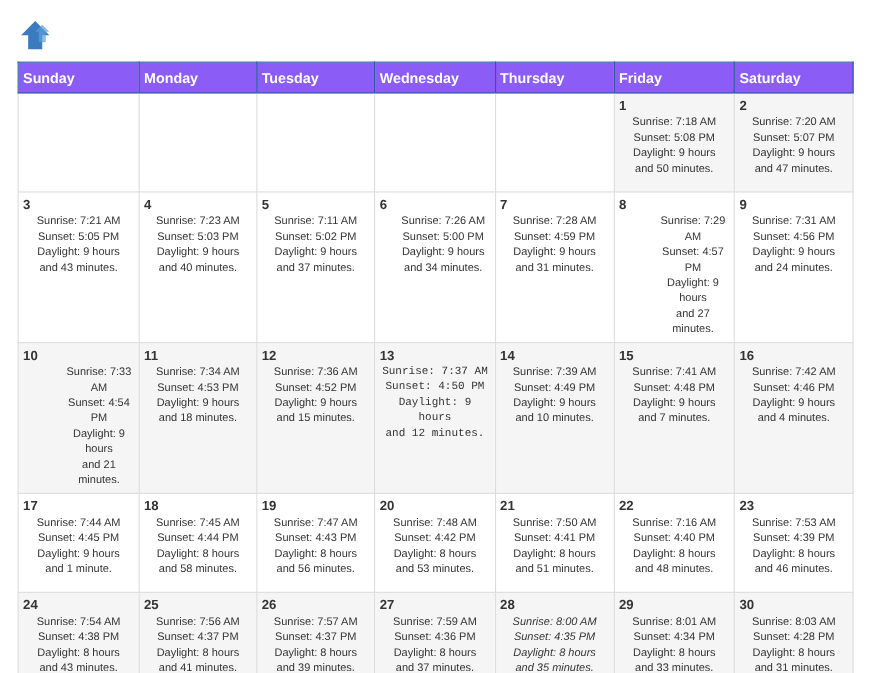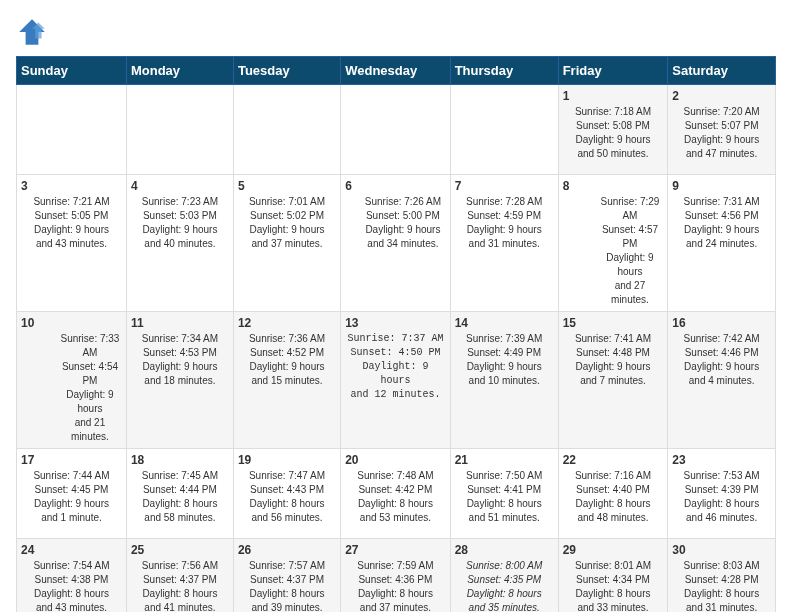--- a/index.html
+++ b/index.html
@@ -50,21 +50,21 @@
     }
     .location {
       font-size: 16px;
       color: #333;
     }
     table {
       width: 100%;
       border-collapse: collapse;
     }
     thead tr {
-      background-color: #0c4a6e;
+      background-color: #8b5cf6;
       color: #fff;
     }
     thead th {
       padding: 6px 4px;
       font-size: 13px;
       font-weight: bold;
       text-align: left;
       border: 1px solid #2a5a9f;
     }
     tbody tr {
@@ -163,21 +163,21 @@
         </td>
         <td>
           <span class="day-number">4</span>
           <div class="day-info" style="white-space: pre-line;">Sunrise: 7:23 AM
 Sunset: 5:03 PM
 Daylight: 9 hours
 and 40 minutes.</div>
         </td>
         <td>
           <span class="day-number">5</span>
-          <div class="day-info" style="white-space: pre-line;">Sunrise: 7:01 AM
+          <div class="day-info" style="white-space: pre-line;">Sunrise: 7:11 AM
 Sunset: 5:02 PM
 Daylight: 9 hours
 and 37 minutes.</div>
         </td>
         <td>
           <span class="day-number">6</span>
           <div class="day-info" style="white-space: pre-line; margin-left: 15px;">Sunrise: 7:26 AM
 Sunset: 5:00 PM
 Daylight: 9 hours
 and 34 minutes.</div>

